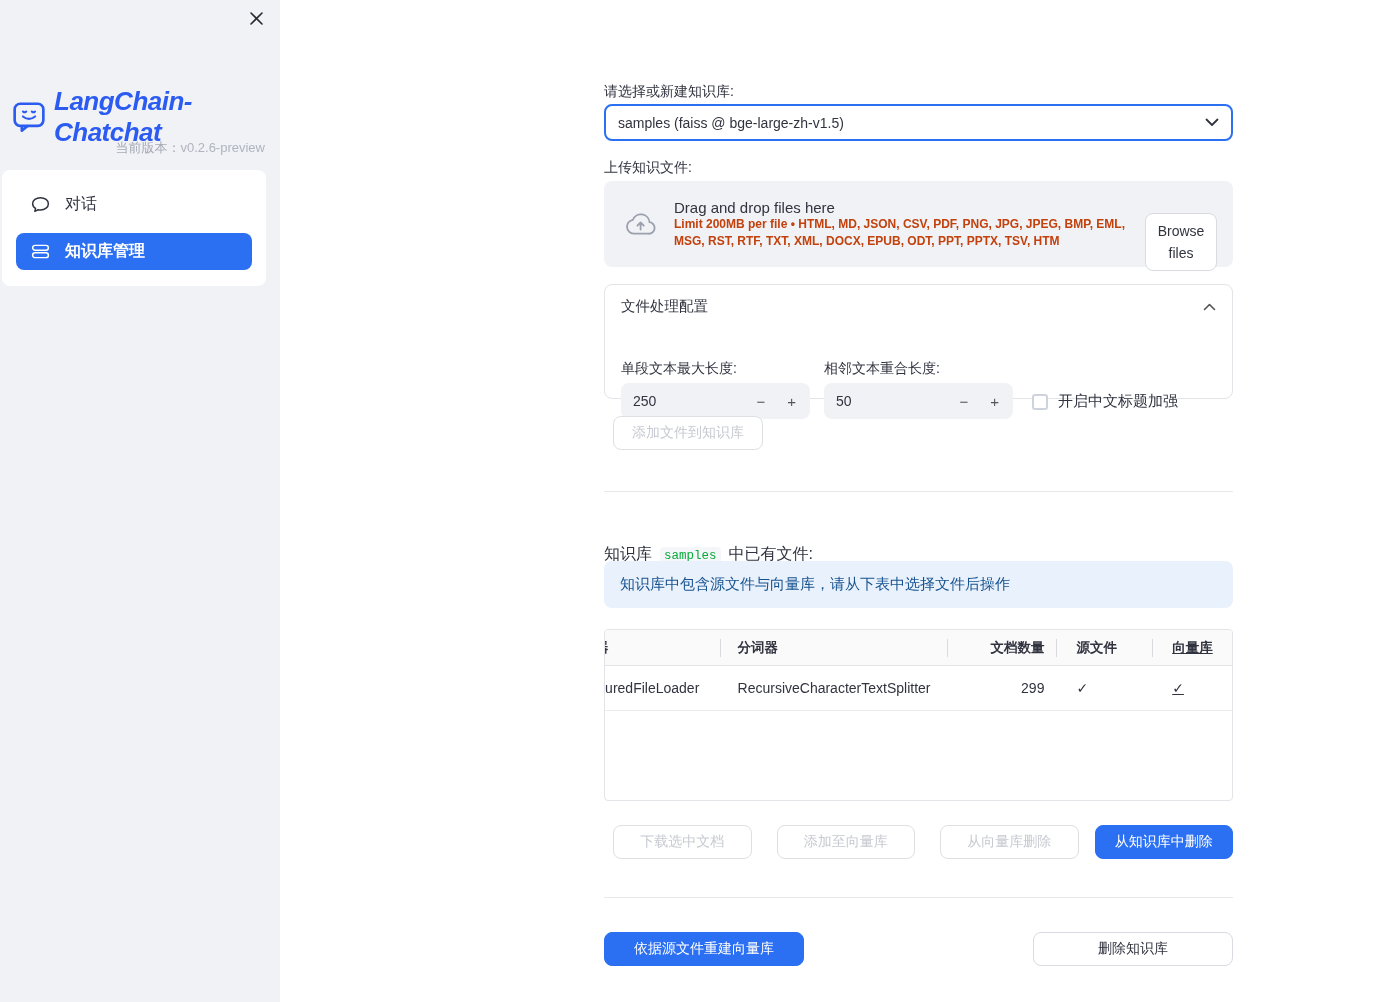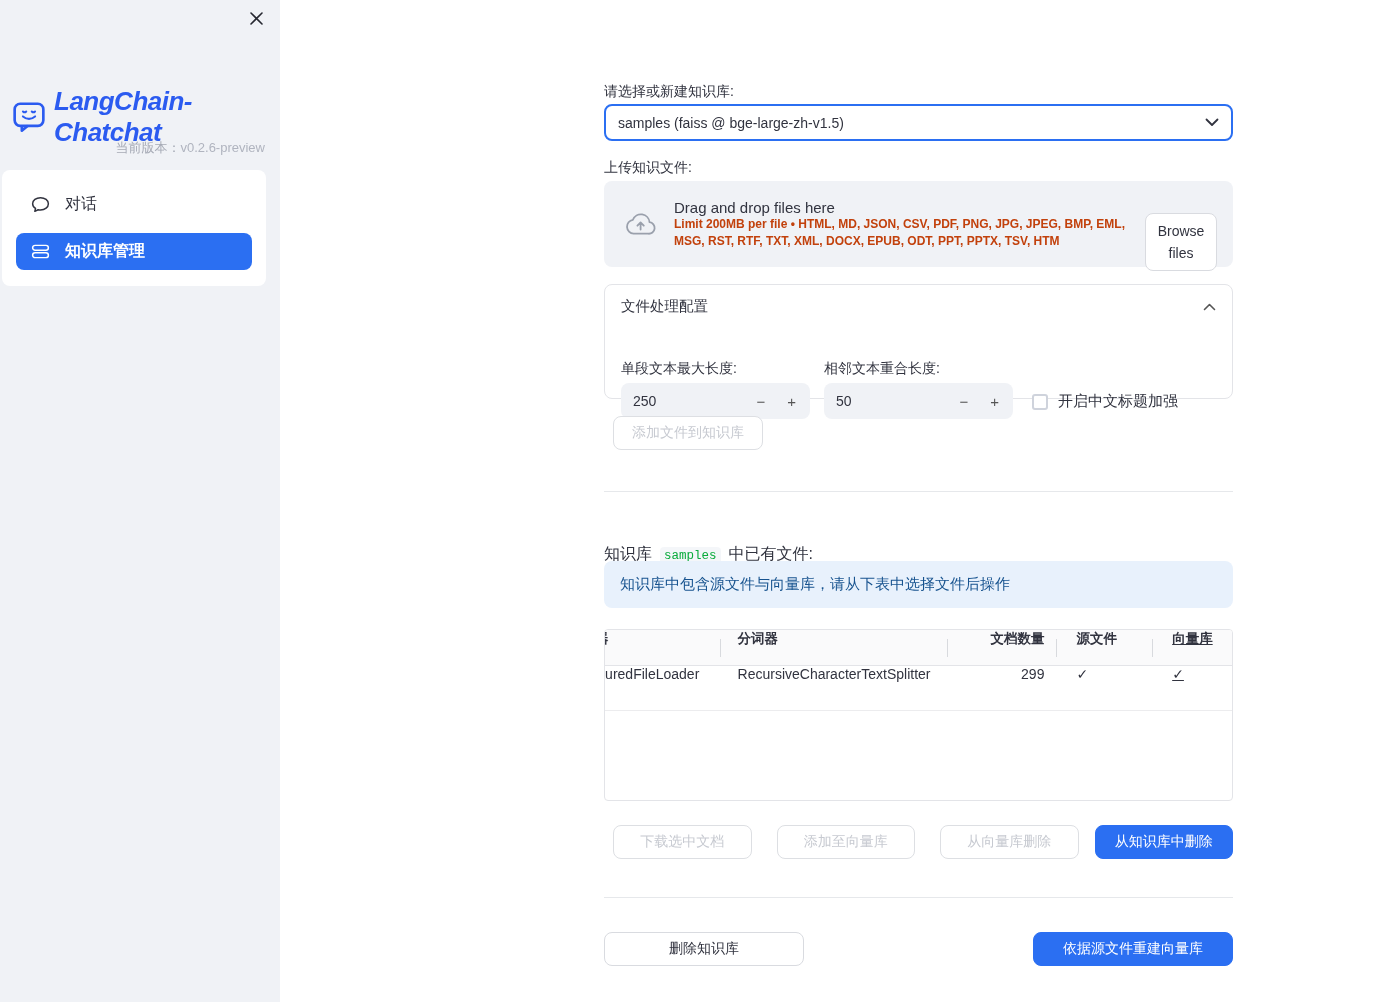--- a/index.html
+++ b/index.html
@@ -75,21 +75,21 @@
                      background:rgba(240,242,246,.7); padding:2px 4px; border-radius:4px; }
 
   .info-banner { position:absolute; left:0; top:561px; width:629px; height:47px;
                  background:var(--info_bg); color:var(--info_text); border-radius:8px;
                  display:flex; align-items:center; padding:0 16px; font-size:15px; }
 
   .table { position:absolute; left:0; top:629px; width:629px; height:172px;
            border:1px solid #e3e4e8; border-radius:4px; background:#fff; overflow:hidden; }
   .t-row { display:flex; }
   .t-head { background:#fafafb; border-bottom:1px solid #e3e4e8; height:36px; }
-  .t-cell { font-size:14px; display:flex; padding:0 16px;
+  .t-cell { font-size:14px; display:flex; align-items:center; padding:0 16px;
             overflow:hidden; white-space:nowrap; position:relative; }
   .t-head .t-cell { font-weight:600; color:#31333f; font-size:13.5px; }
   .t-head .t-cell + .t-cell::before { content:""; position:absolute; left:0; top:9px;
             width:1px; height:18px; background:#d8dade; }
   .c1 { width:115px; padding:0; }
   .c2 { width:228px; padding-left:18px; }
   .c3 { width:110px; justify-content:flex-end; padding-right:12px; }
   .c4 { width:96px; padding-left:20px; }
   .c5 { width:80px; padding-left:20px;text-decoration:underline; }
   .t-body-row { height:45px; border-bottom:1px solid #ececee; }
@@ -273,18 +273,18 @@
     <div class="row-actions">
       <button class="btn disabled">下载选中文档</button>
       <button class="btn disabled">添加至向量库</button>
       <button class="btn disabled">从向量库删除</button>
       <button class="btn primary">从知识库中删除</button>
     </div>
 
     <div class="divider" style="top:897px;"></div>
 
     <div class="kb-actions">
+      <button class="btn primary">依据源文件重建向量库</button>
       <button class="btn">删除知识库</button>
-      <button class="btn primary">依据源文件重建向量库</button>
     </div>
 
   </main>
 </div>
 
 </body></html>

